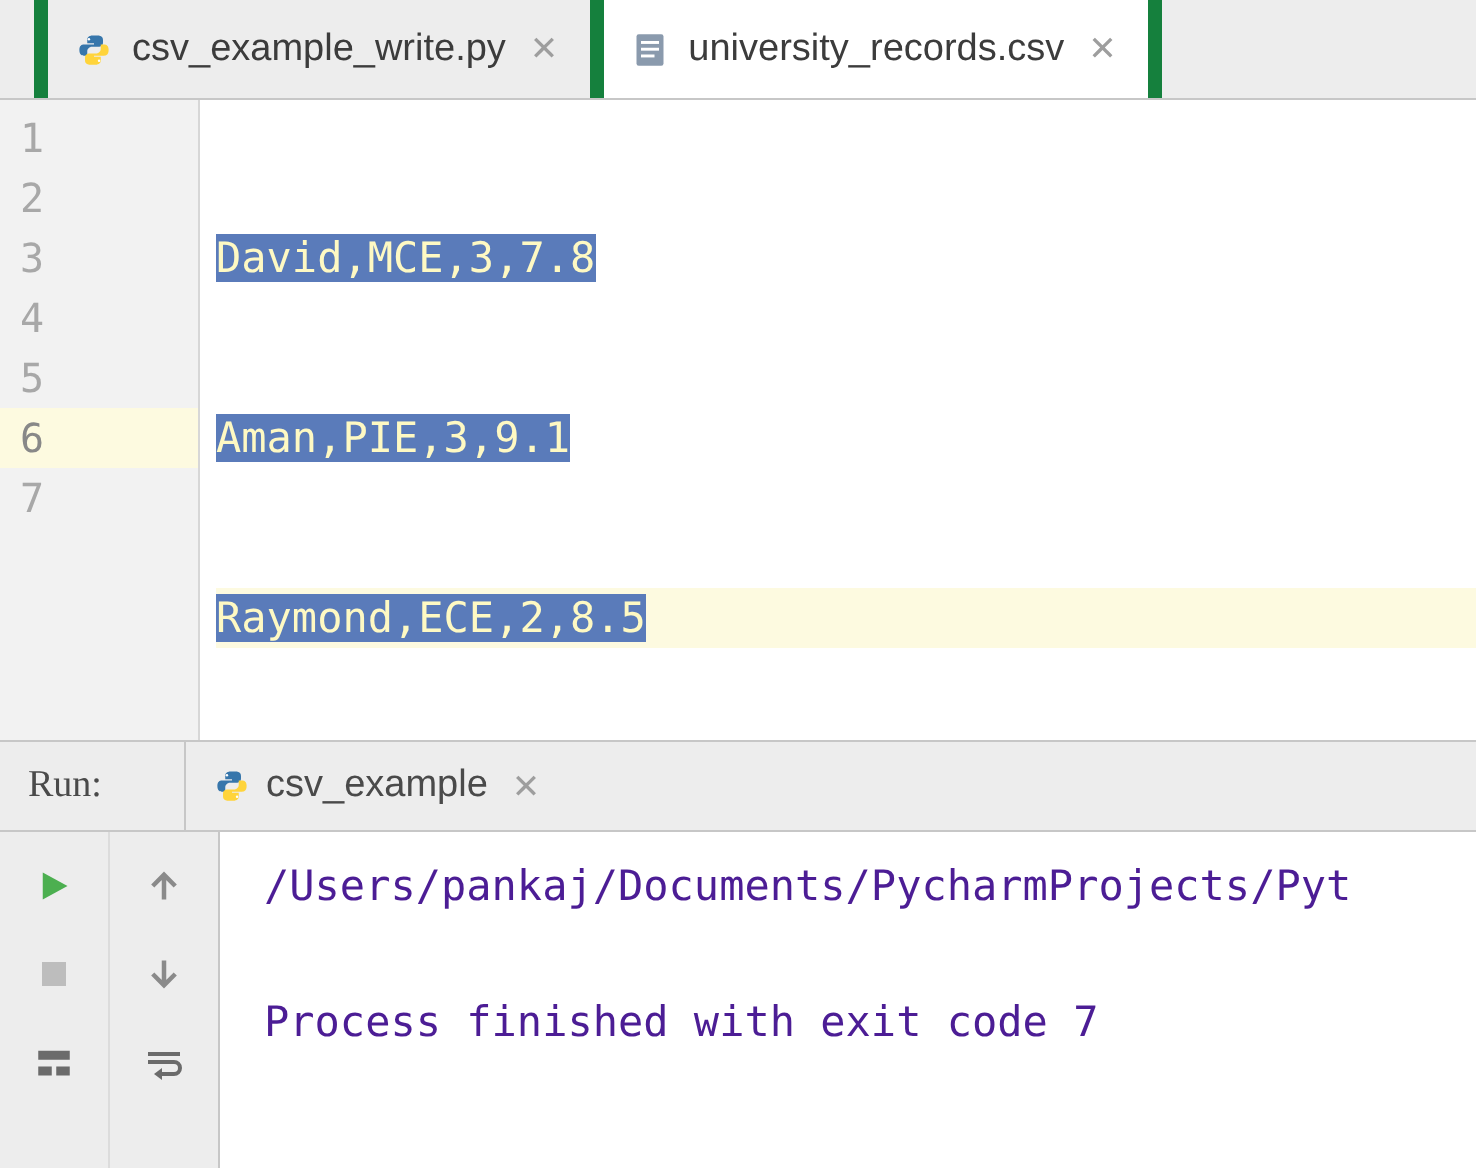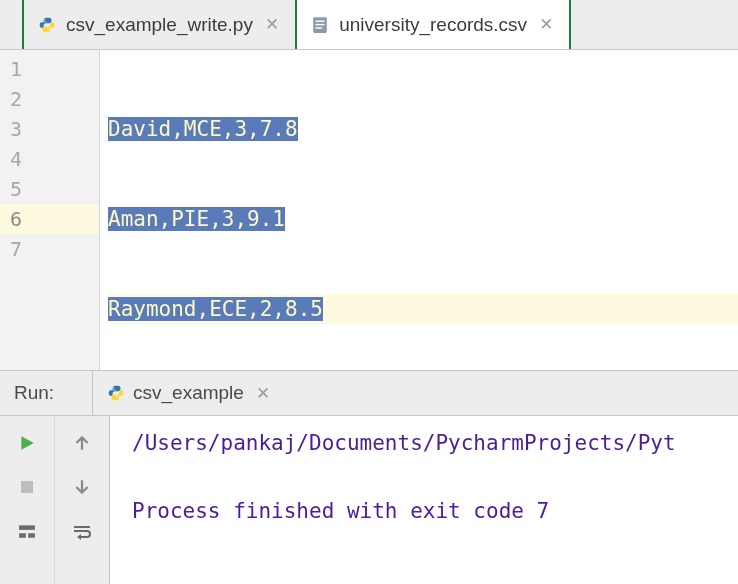--- a/index.html
+++ b/index.html
@@ -18,21 +18,21 @@
     height: 50px;
     width: 100%;
     background: #ededed;
     border-bottom: 1px solid #c7c7c7;
   }
   .tab {
     display: flex;
     align-items: center;
     gap: 10px;
     padding: 0 14px;
-    border-right: 2px solid #15803d;
+    border-right: 7px solid #15803d;
     background: #ededed;
     font-size: 19px;
     color: #3c3c3c;
     cursor: pointer;
   }
   .tab.spacer-left {
     width: 24px;
     padding: 0;
   }
   .tab.active {
@@ -100,20 +100,21 @@
     height: 46px;
     background: #ededed;
     border-top: 1px solid #c7c7c7;
     border-bottom: 1px solid #c7c7c7;
     font-size: 19px;
     color: #4a4a4a;
   }
   .tool-header .title {
     width: 92px;
     padding-left: 14px;
+    font-family: Liberation Serif, serif;
   }
   .tool-header .config {
     display: flex;
     align-items: center;
     gap: 8px;
     border-left: 1px solid #c7c7c7;
     padding: 0 14px;
     height: 100%;
   }
   .tool-header .close {

